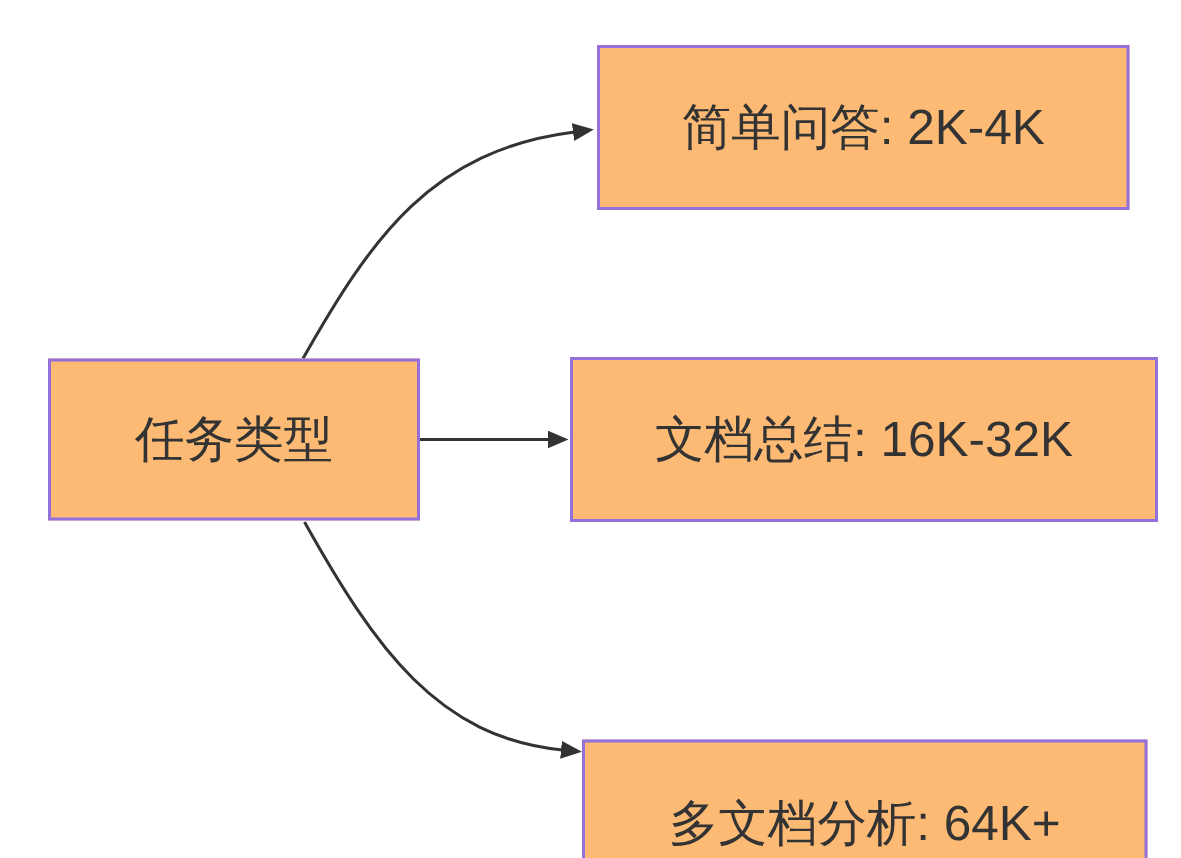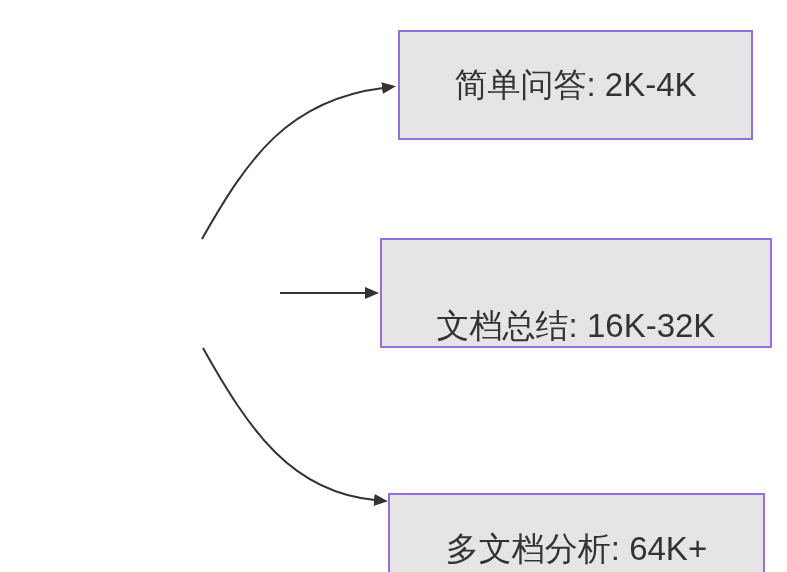--- a/index.html
+++ b/index.html
@@ -23,51 +23,54 @@
     height: 572px;
   }
   .edge {
     fill: none;
     stroke: #333333;
     stroke-width: 2px;
   }
   .node {
     position: absolute;
     box-sizing: border-box;
-    background: #e5e5e5;
+    background: #fdba74;
     border: 2px solid #9370DB;
     display: flex;
     align-items: center;
     justify-content: center;
     color: #333333;
     font-size: 33px;
     line-height: 1.2;
     white-space: nowrap;
   }
   .node-root   { left: 32px;  top: 239px; width: 248px; height: 108px; }
   .node-top    { left: 398px; top: 30px;  width: 355px; height: 110px; }
-  .node-mid    { left: 380px; top: 238px; width: 392px; height: 110px; align-items: flex-end; }
+  .node-mid    { left: 380px; top: 238px; width: 392px; height: 110px; }
   .node-bottom { left: 388px; top: 445px; width: 377px; height: 112px; margin-top: 48px; }
 </style>
 </head>
 <body>
 
 <div class="canvas">
 
   <svg class="edges" width="787" height="572" viewBox="0 0 787 572" xmlns="http://www.w3.org/2000/svg">
     <defs>
       <marker id="arrowhead" markerUnits="userSpaceOnUse" markerWidth="15" markerHeight="13" refX="1" refY="6" orient="auto">
         <path d="M0,0 L14,6 L0,12 Z" fill="#333333"></path>
       </marker>
     </defs>
     <path class="edge" d="M202,239 C248,158 288,100 383,88" marker-end="url(#arrowhead)"></path>
     <path class="edge" d="M280,293 L366,293" marker-end="url(#arrowhead)"></path>
     <path class="edge" d="M203,348 C250,432 292,492 375,500" marker-end="url(#arrowhead)"></path>
   </svg>
 
+  <div class="node node-root">
+    <span>任务类型</span>
+  </div>
 
   <div class="node node-top">
     <span>简单问答: 2K-4K</span>
   </div>
 
   <div class="node node-mid">
     <span>文档总结: 16K-32K</span>
   </div>
 
   <div class="node node-bottom">

